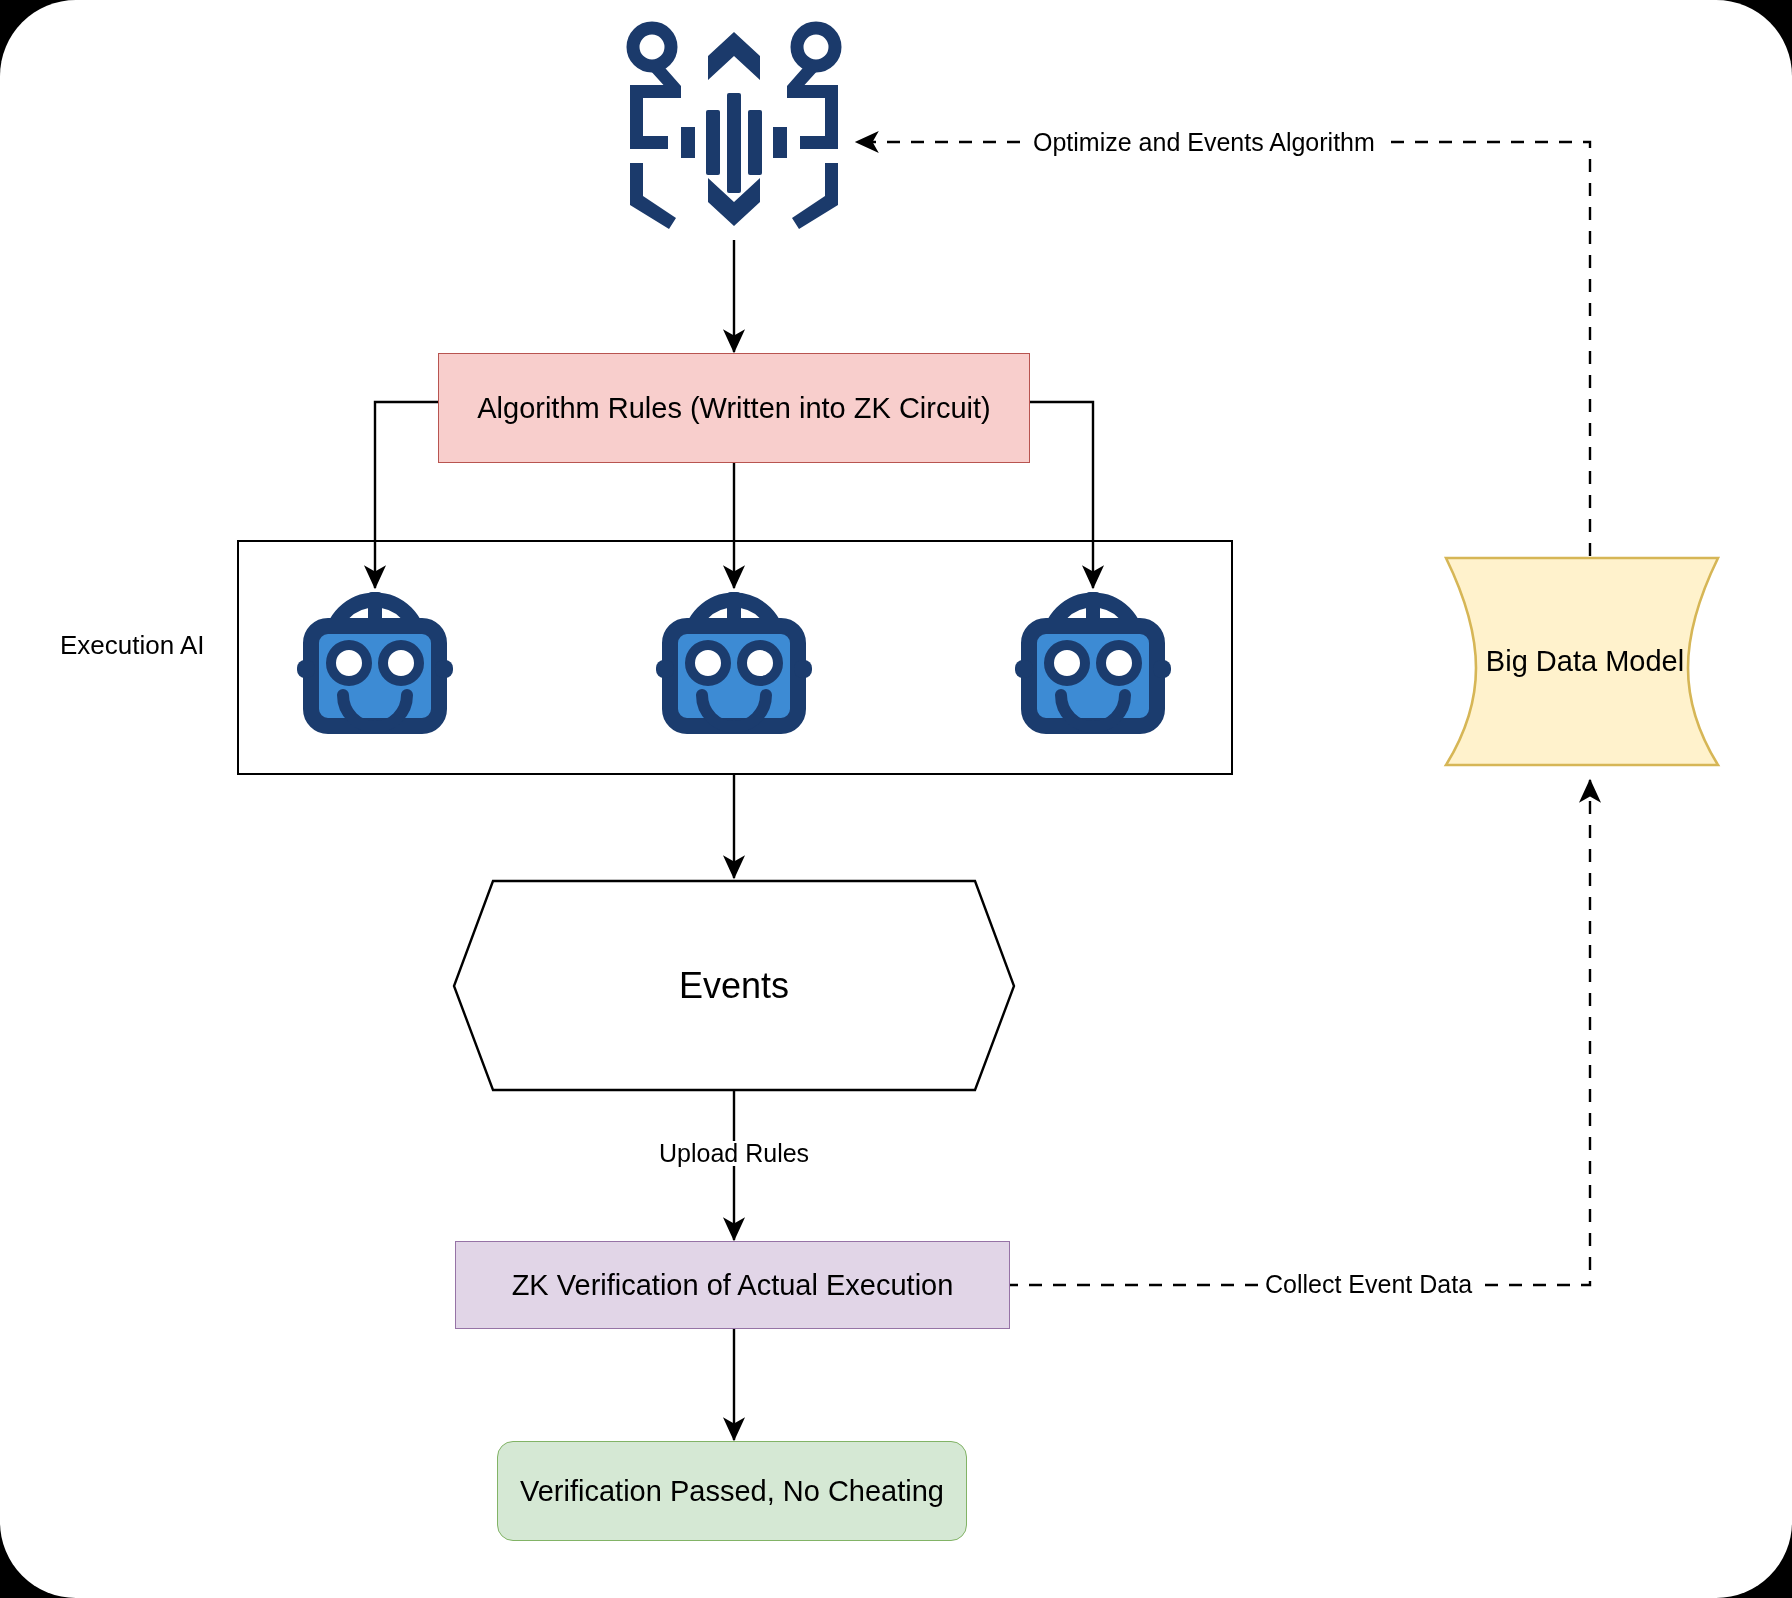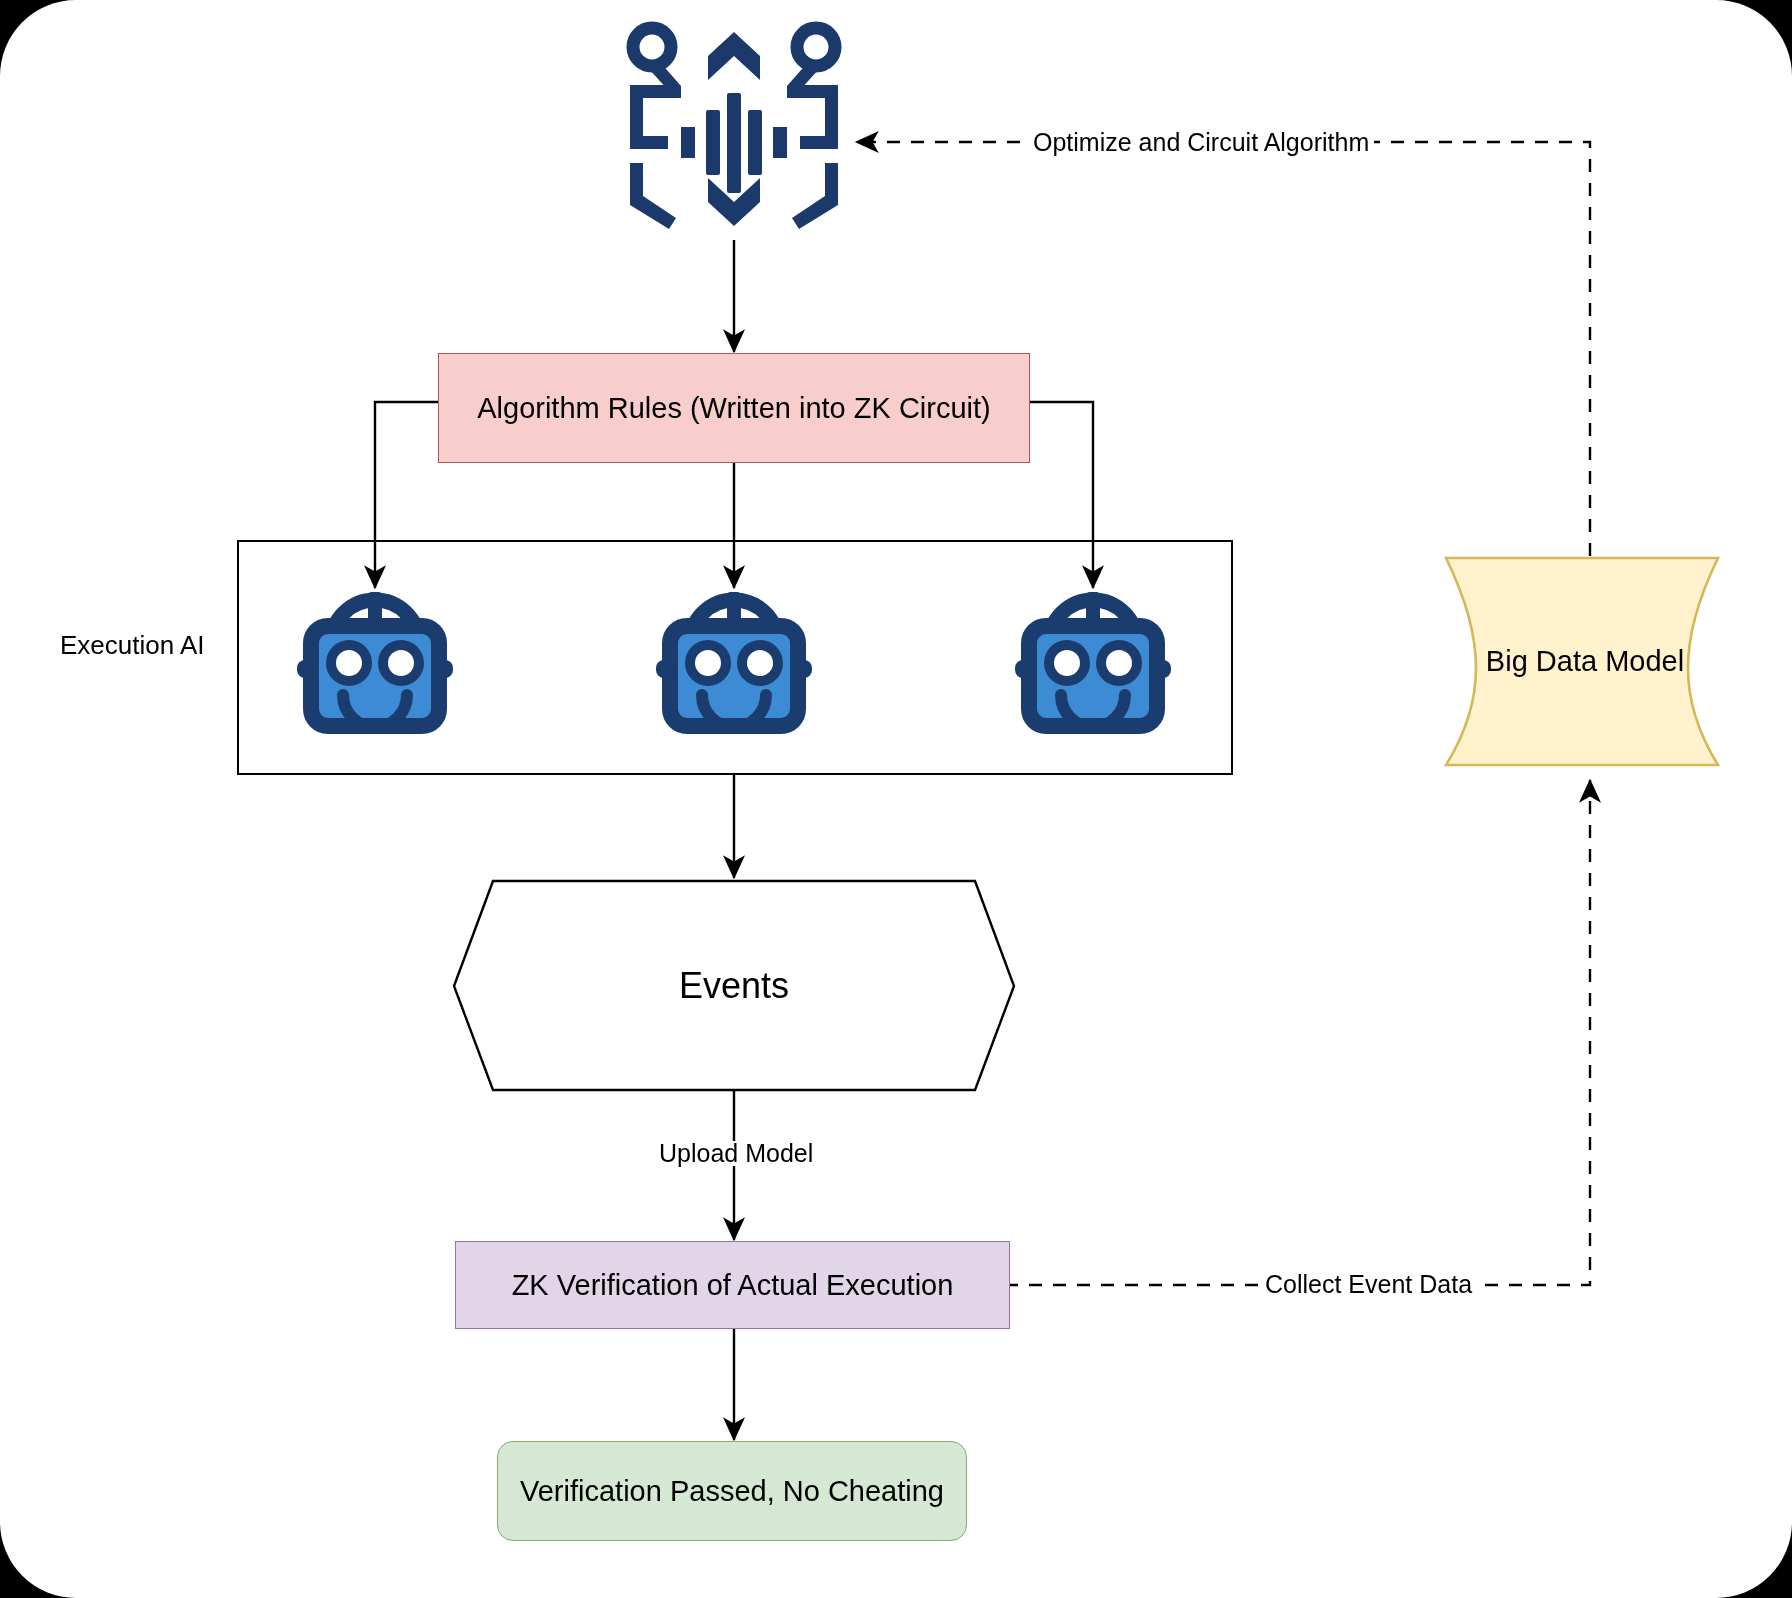--- a/index.html
+++ b/index.html
@@ -170,27 +170,27 @@
   </svg>
 
   <div class="shape-box box-algorithm" style="left:438px; top:353px; width:592px; height:110px;"></div>
   <div class="node-text" style="left:438px; top:353px; width:592px; height:110px; font-size:29px;">Algorithm Rules (Written into ZK Circuit)</div>
 
   <div class="shape-box box-exec" style="left:237px; top:540px; width:996px; height:235px;"></div>
   <div class="label-exec" style="left:60px; top:630px;">Execution AI</div>
 
   <div class="node-text" style="left:454px; top:881px; width:560px; height:209px; font-size:36px;">Events</div>
 
-  <div class="edge-label" style="left:654px; top:1141px;">Upload Model</div>
+  <div class="edge-label" style="left:654px; top:1141px;">Upload Rules</div>
 
   <div class="shape-box box-zk" style="left:455px; top:1241px; width:555px; height:88px;"></div>
   <div class="node-text" style="left:455px; top:1241px; width:555px; height:88px; font-size:29px;">ZK Verification of Actual Execution</div>
 
   <div class="shape-box box-pass" style="left:497px; top:1441px; width:470px; height:100px;"></div>
   <div class="node-text" style="left:497px; top:1441px; width:470px; height:100px; font-size:29px;">Verification Passed, No Cheating</div>
 
   <div class="node-text" style="left:1460px; top:558px; width:250px; height:207px; font-size:29px;">Big Data Model</div>
 
   <div class="edge-label" style="left:1240px; top:1272px;margin-left:20px;">Collect Event Data</div>
 
-  <div class="edge-label" style="left:1028px; top:130px;">Optimize and Circuit Algorithm</div>
+  <div class="edge-label" style="left:1028px; top:130px;">Optimize and Events Algorithm</div>
 
 </div>
 
 </body></html>

